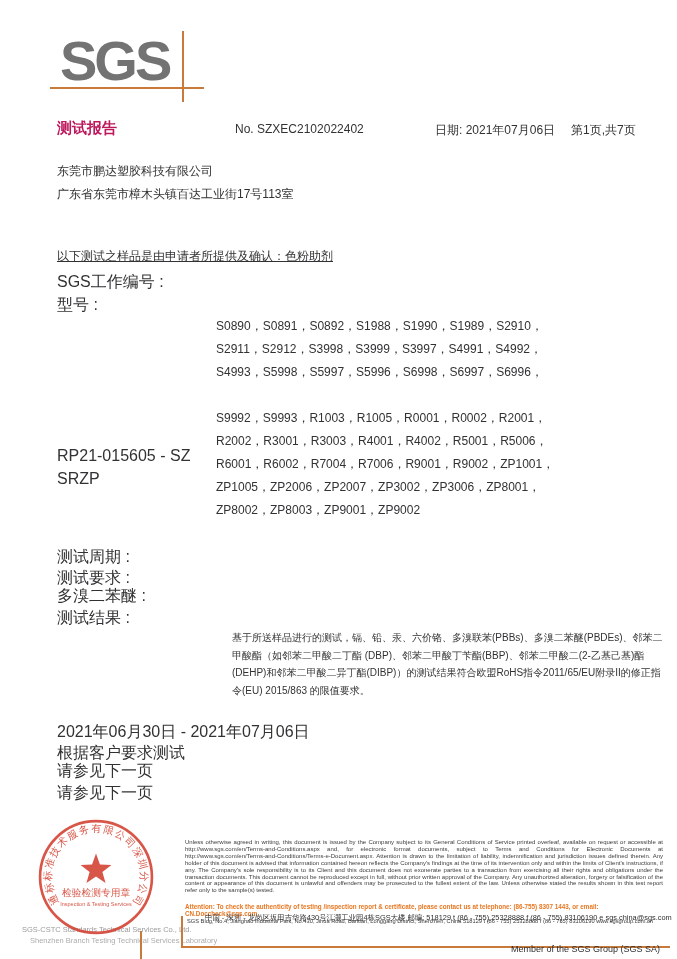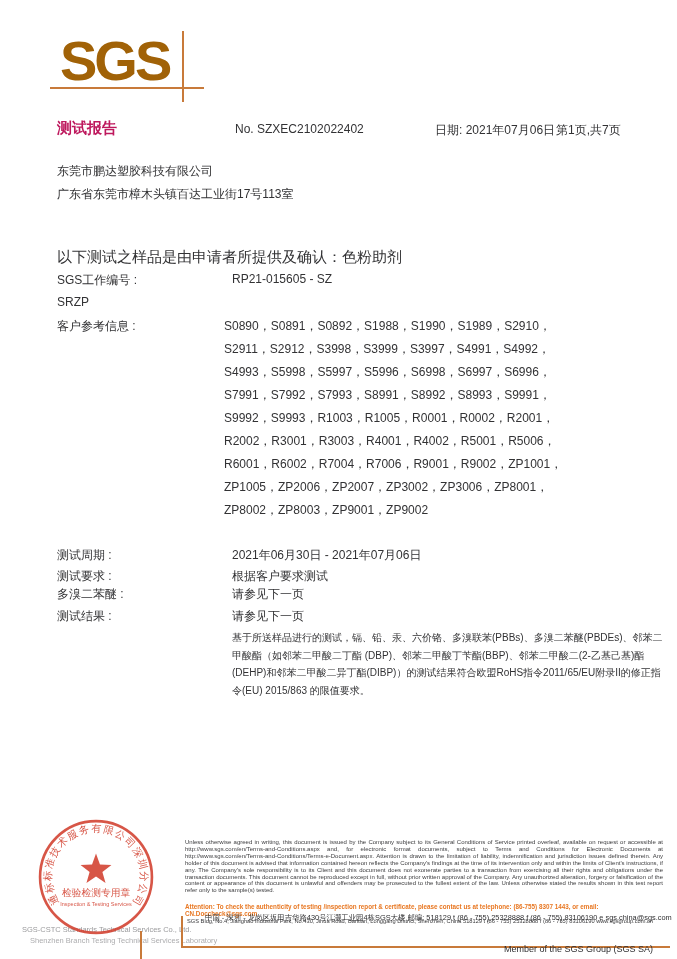--- a/index.html
+++ b/index.html
@@ -5,57 +5,57 @@
   * { margin:0; padding:0; box-sizing:border-box; }
   html,body { background:#ffffff; }
   .page {
     position:relative; width:677px; height:959px; background:#fff;
     font-family:"Liberation Sans","DejaVu Sans",sans-serif;
     color:#323234; overflow:hidden;
   }
   .abs { position:absolute; }
 
   
-  .logo-text { left:60px; top:28px; font-size:56px; font-weight:700; letter-spacing:-3px; color:#a16207; }
+  .logo-text { left:60px; top:28px; font-size:56px; font-weight:700; letter-spacing:-3px; color:#737373; }
   .logo-hline { left:50px; top:87px; width:154px; height:2px; background:#c87a3a; }
   .logo-vline { left:182px; top:31px; width:2px; height:71px; background:#c87a3a; }
 
   
   .doc-title { left:57px; top:119px; font-size:15px; font-weight:700; color:#be185d; }
   .report-no { left:235px; top:122px; font-size:12px;text-align:center; }
   .doc-date  { left:435px; top:122px; font-size:12px; }
-  .page-info { left:556px; top:122px; font-size:12px; }
+  .page-info { left:571px; top:122px; font-size:12px; }
 
   .applicant-name { left:57px; top:163px; font-size:12px; }
   .applicant-addr { left:57px; top:186px; font-size:12px; }
 
-  .intro { left:57px; top:248px; font-size:15px; }
+  .intro { left:57px; top:248px; font-size:12px;text-decoration:underline; }
 
   
-  .row { position:absolute; left:57px; font-size:12px; display:flex; }
+  .row { position:absolute; left:57px; font-size:16px; display:flex;flex-direction:column; }
   .row .lbl { width:175px; flex:0 0 175px; }
   .row .val { white-space:nowrap; }
-  .ref-line { height:23px; white-space:nowrap; font-size:12px; position:absolute; left:224px;text-align:center; }
+  .ref-line { height:23px; white-space:nowrap; font-size:12px; position:absolute; left:216px;text-align:center; }
   .conclusion-val { position:absolute; left:232px; top:629px; width:434px; font-size:10px; line-height:17.5px; white-space:normal; }
 
   
   .company-gray1 { left:22px; top:925px; font-size:7.5px; color:#9b9b9d; white-space:nowrap; }
   .company-gray2 { left:30px; top:936px; font-size:7.5px; color:#adadaf; white-space:nowrap; }
   .stamp { left:36px; top:817px; width:120px; height:120px; }
 
   .legal { left:185px; top:839px; width:478px; font-size:6px; line-height:6.9px; text-align:justify; color:#3d3d3f; }
   .attention { left:185px; top:903px; width:478px; font-size:6.3px; line-height:7.2px; font-weight:700; color:#e87722; }
   .addr-en { left:187px; top:918px; font-size:5.7px; color:#39393b; white-space:nowrap; }
   .addr-cn { left:187px; top:913px; font-size:7.4px; color:#2f2f31; white-space:nowrap;margin-left:18px; }
 
   .foot-hline  { left:181px; top:946px; width:489px; height:2px; background:#c87a3a; }
   .foot-vlineA { left:181px; top:916px; width:2px; height:32px; background:#c87a3a; }
   .foot-vlineB { left:140px; top:931px; width:2px; height:28px; background:#c87a3a; }
 
-  .member { right:24px; top:944px; font-size:9px; color:#2f2f31; }
+  .member { right:17px; top:944px; font-size:9px; color:#2f2f31; }
 </style>
 </head>
 <body>
 
 <div class="page">
 
   <div class="abs logo-text">SGS</div>
   <div class="abs logo-hline"></div>
   <div class="abs logo-vline"></div>
 
@@ -67,30 +67,27 @@
   <div class="abs applicant-name">东莞市鹏达塑胶科技有限公司</div>
   <div class="abs applicant-addr">广东省东莞市樟木头镇百达工业街17号113室</div>
 
   <div class="abs intro">以下测试之样品是由申请者所提供及确认：色粉助剂</div>
 
   <div class="row" style="top:272px">
     <span class="lbl">SGS工作编号 :</span>
     <span class="val">RP21-015605 - SZ</span>
   </div>
   <div class="row" style="top:295px">
+    <span class="lbl">型号 :</span>
     <span class="val">SRZP</span>
   </div>
 
-  <div class="row" style="top:318px">
-    <span class="lbl">客户参考信息 :</span>
-  </div>
   <div class="ref-line" style="top:318px">S0890，S0891，S0892，S1988，S1990，S1989，S2910，</div>
   <div class="ref-line" style="top:341px">S2911，S2912，S3998，S3999，S3997，S4991，S4992，</div>
   <div class="ref-line" style="top:364px">S4993，S5998，S5997，S5996，S6998，S6997，S6996，</div>
-  <div class="ref-line" style="top:387px">S7991，S7992，S7993，S8991，S8992，S8993，S9991，</div>
   <div class="ref-line" style="top:410px">S9992，S9993，R1003，R1005，R0001，R0002，R2001，</div>
   <div class="ref-line" style="top:433px">R2002，R3001，R3003，R4001，R4002，R5001，R5006，</div>
   <div class="ref-line" style="top:456px">R6001，R6002，R7004，R7006，R9001，R9002，ZP1001，</div>
   <div class="ref-line" style="top:479px">ZP1005，ZP2006，ZP2007，ZP3002，ZP3006，ZP8001，</div>
   <div class="ref-line" style="top:502px">ZP8002，ZP8003，ZP9001，ZP9002</div>
 
   <div class="row" style="top:547px">
     <span class="lbl">测试周期 :</span>
     <span class="val">2021年06月30日 - 2021年07月06日</span>
   </div>

